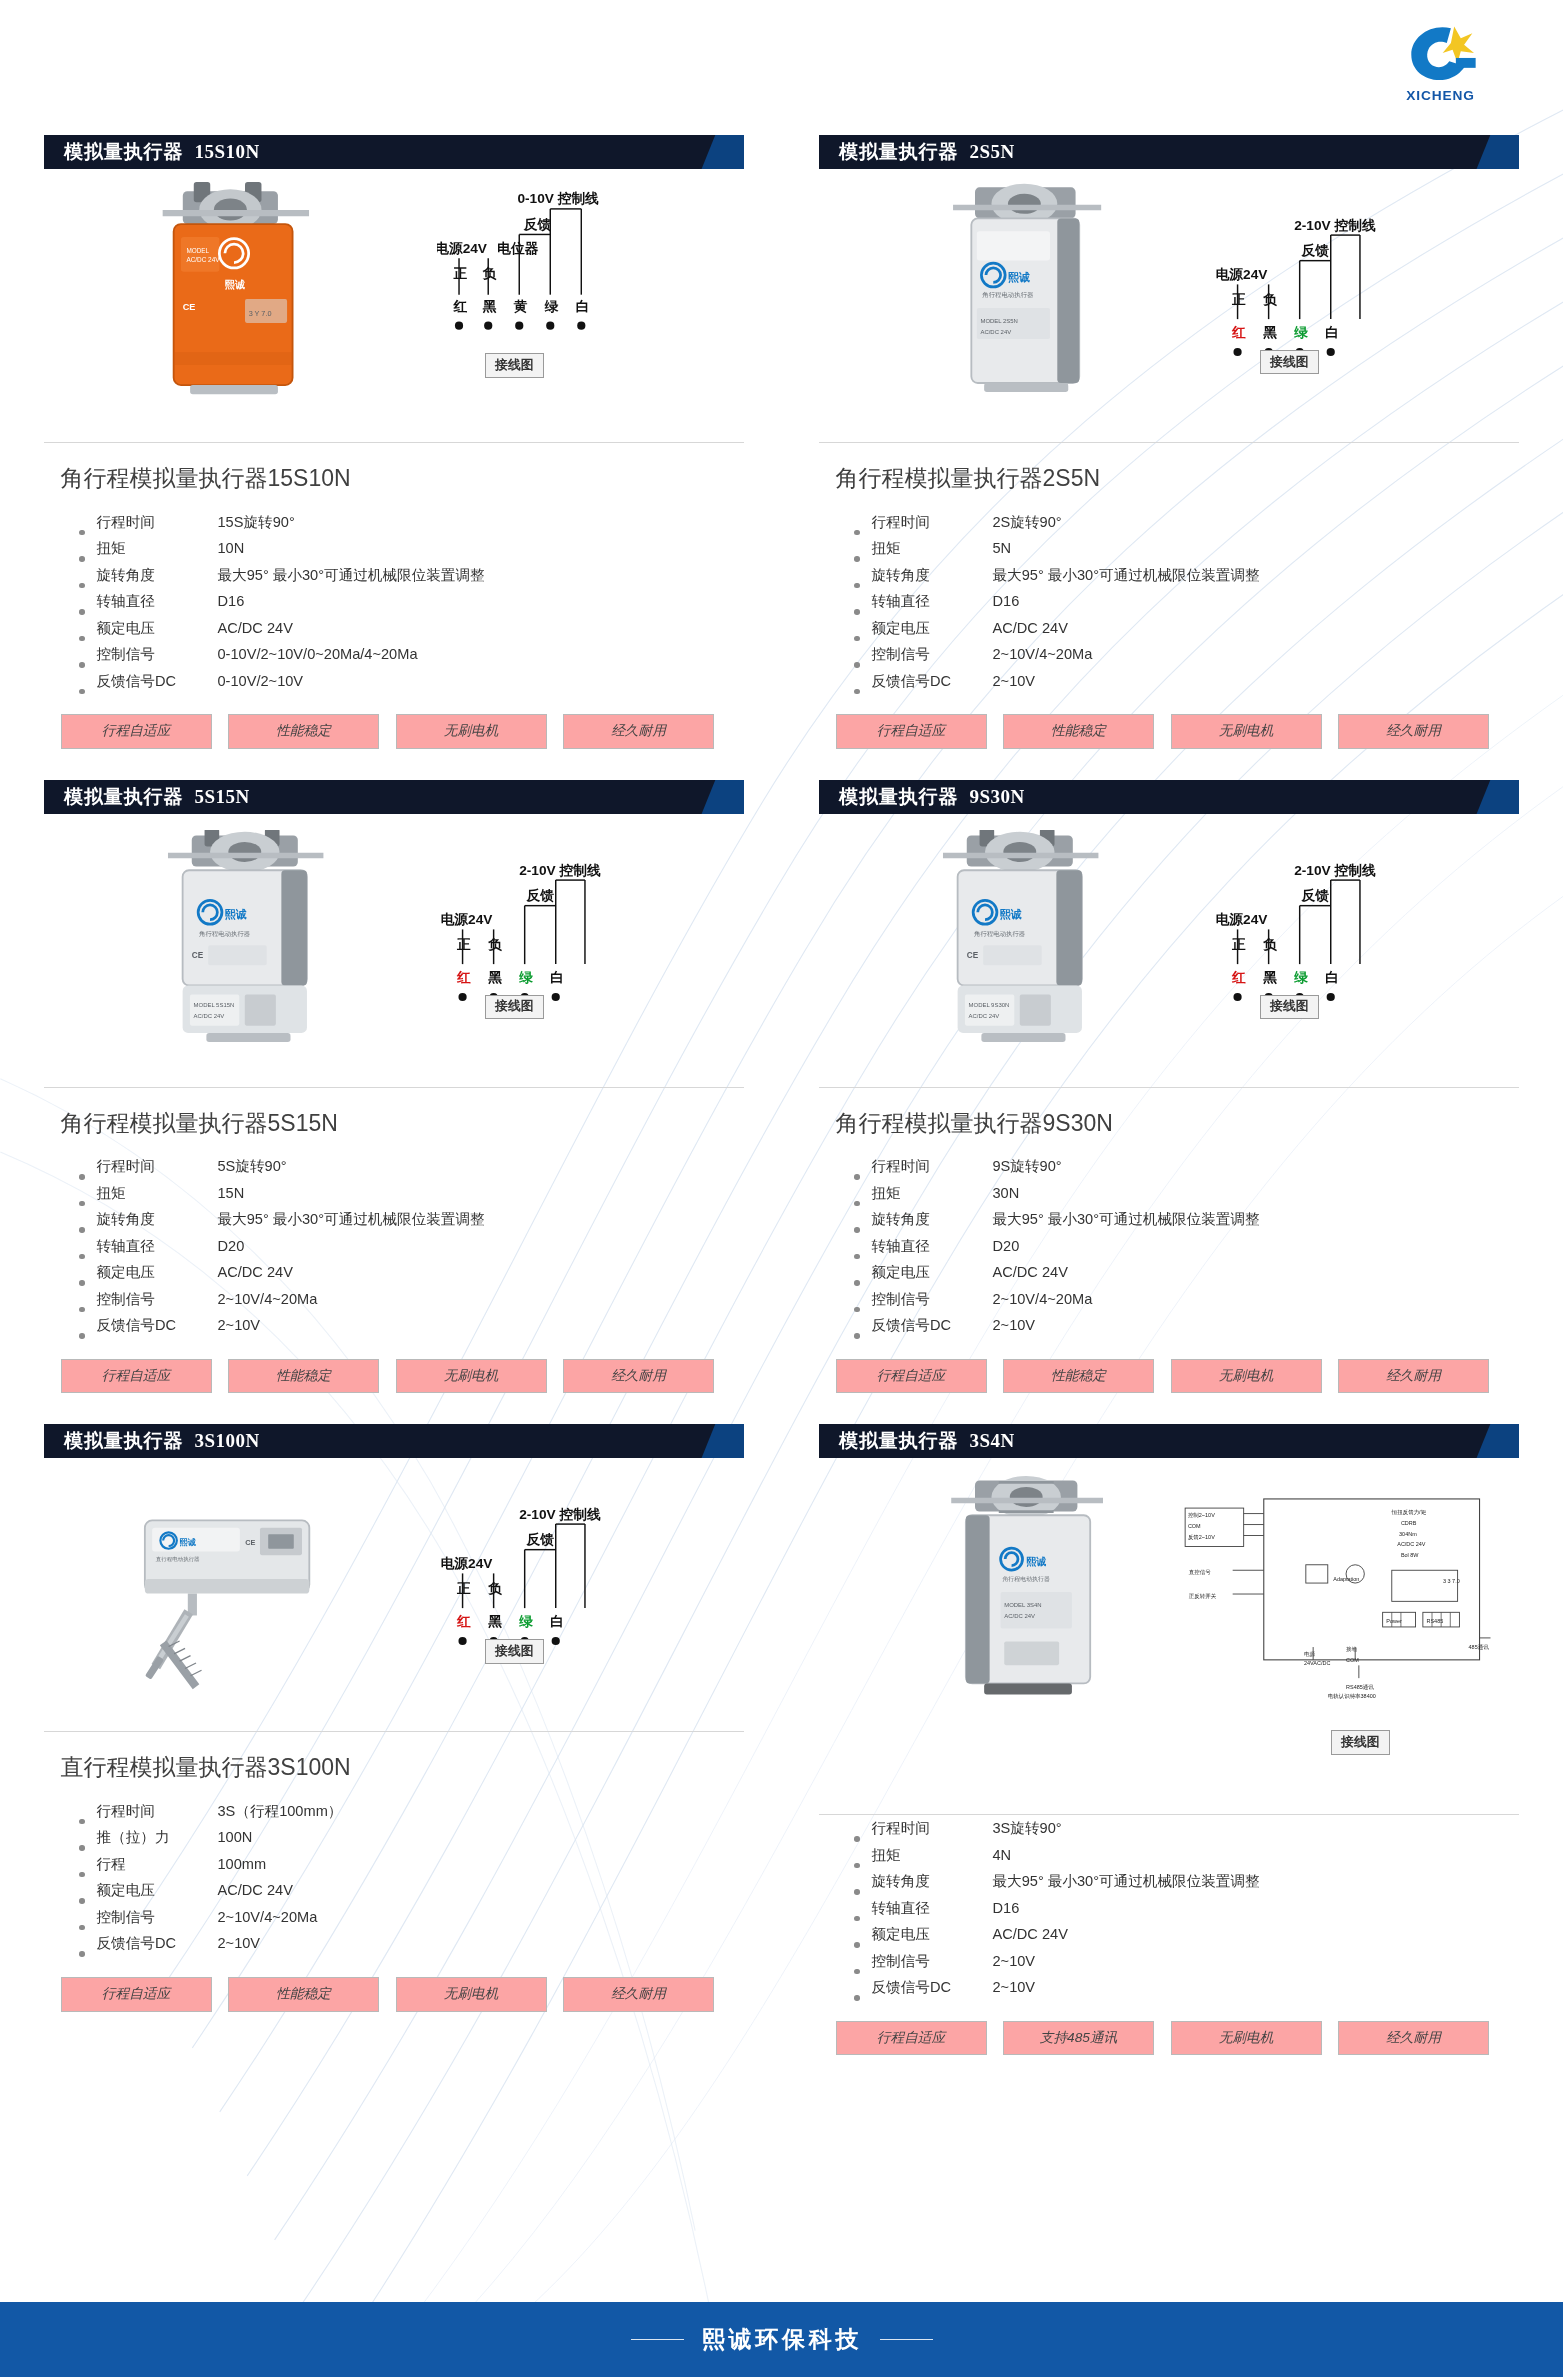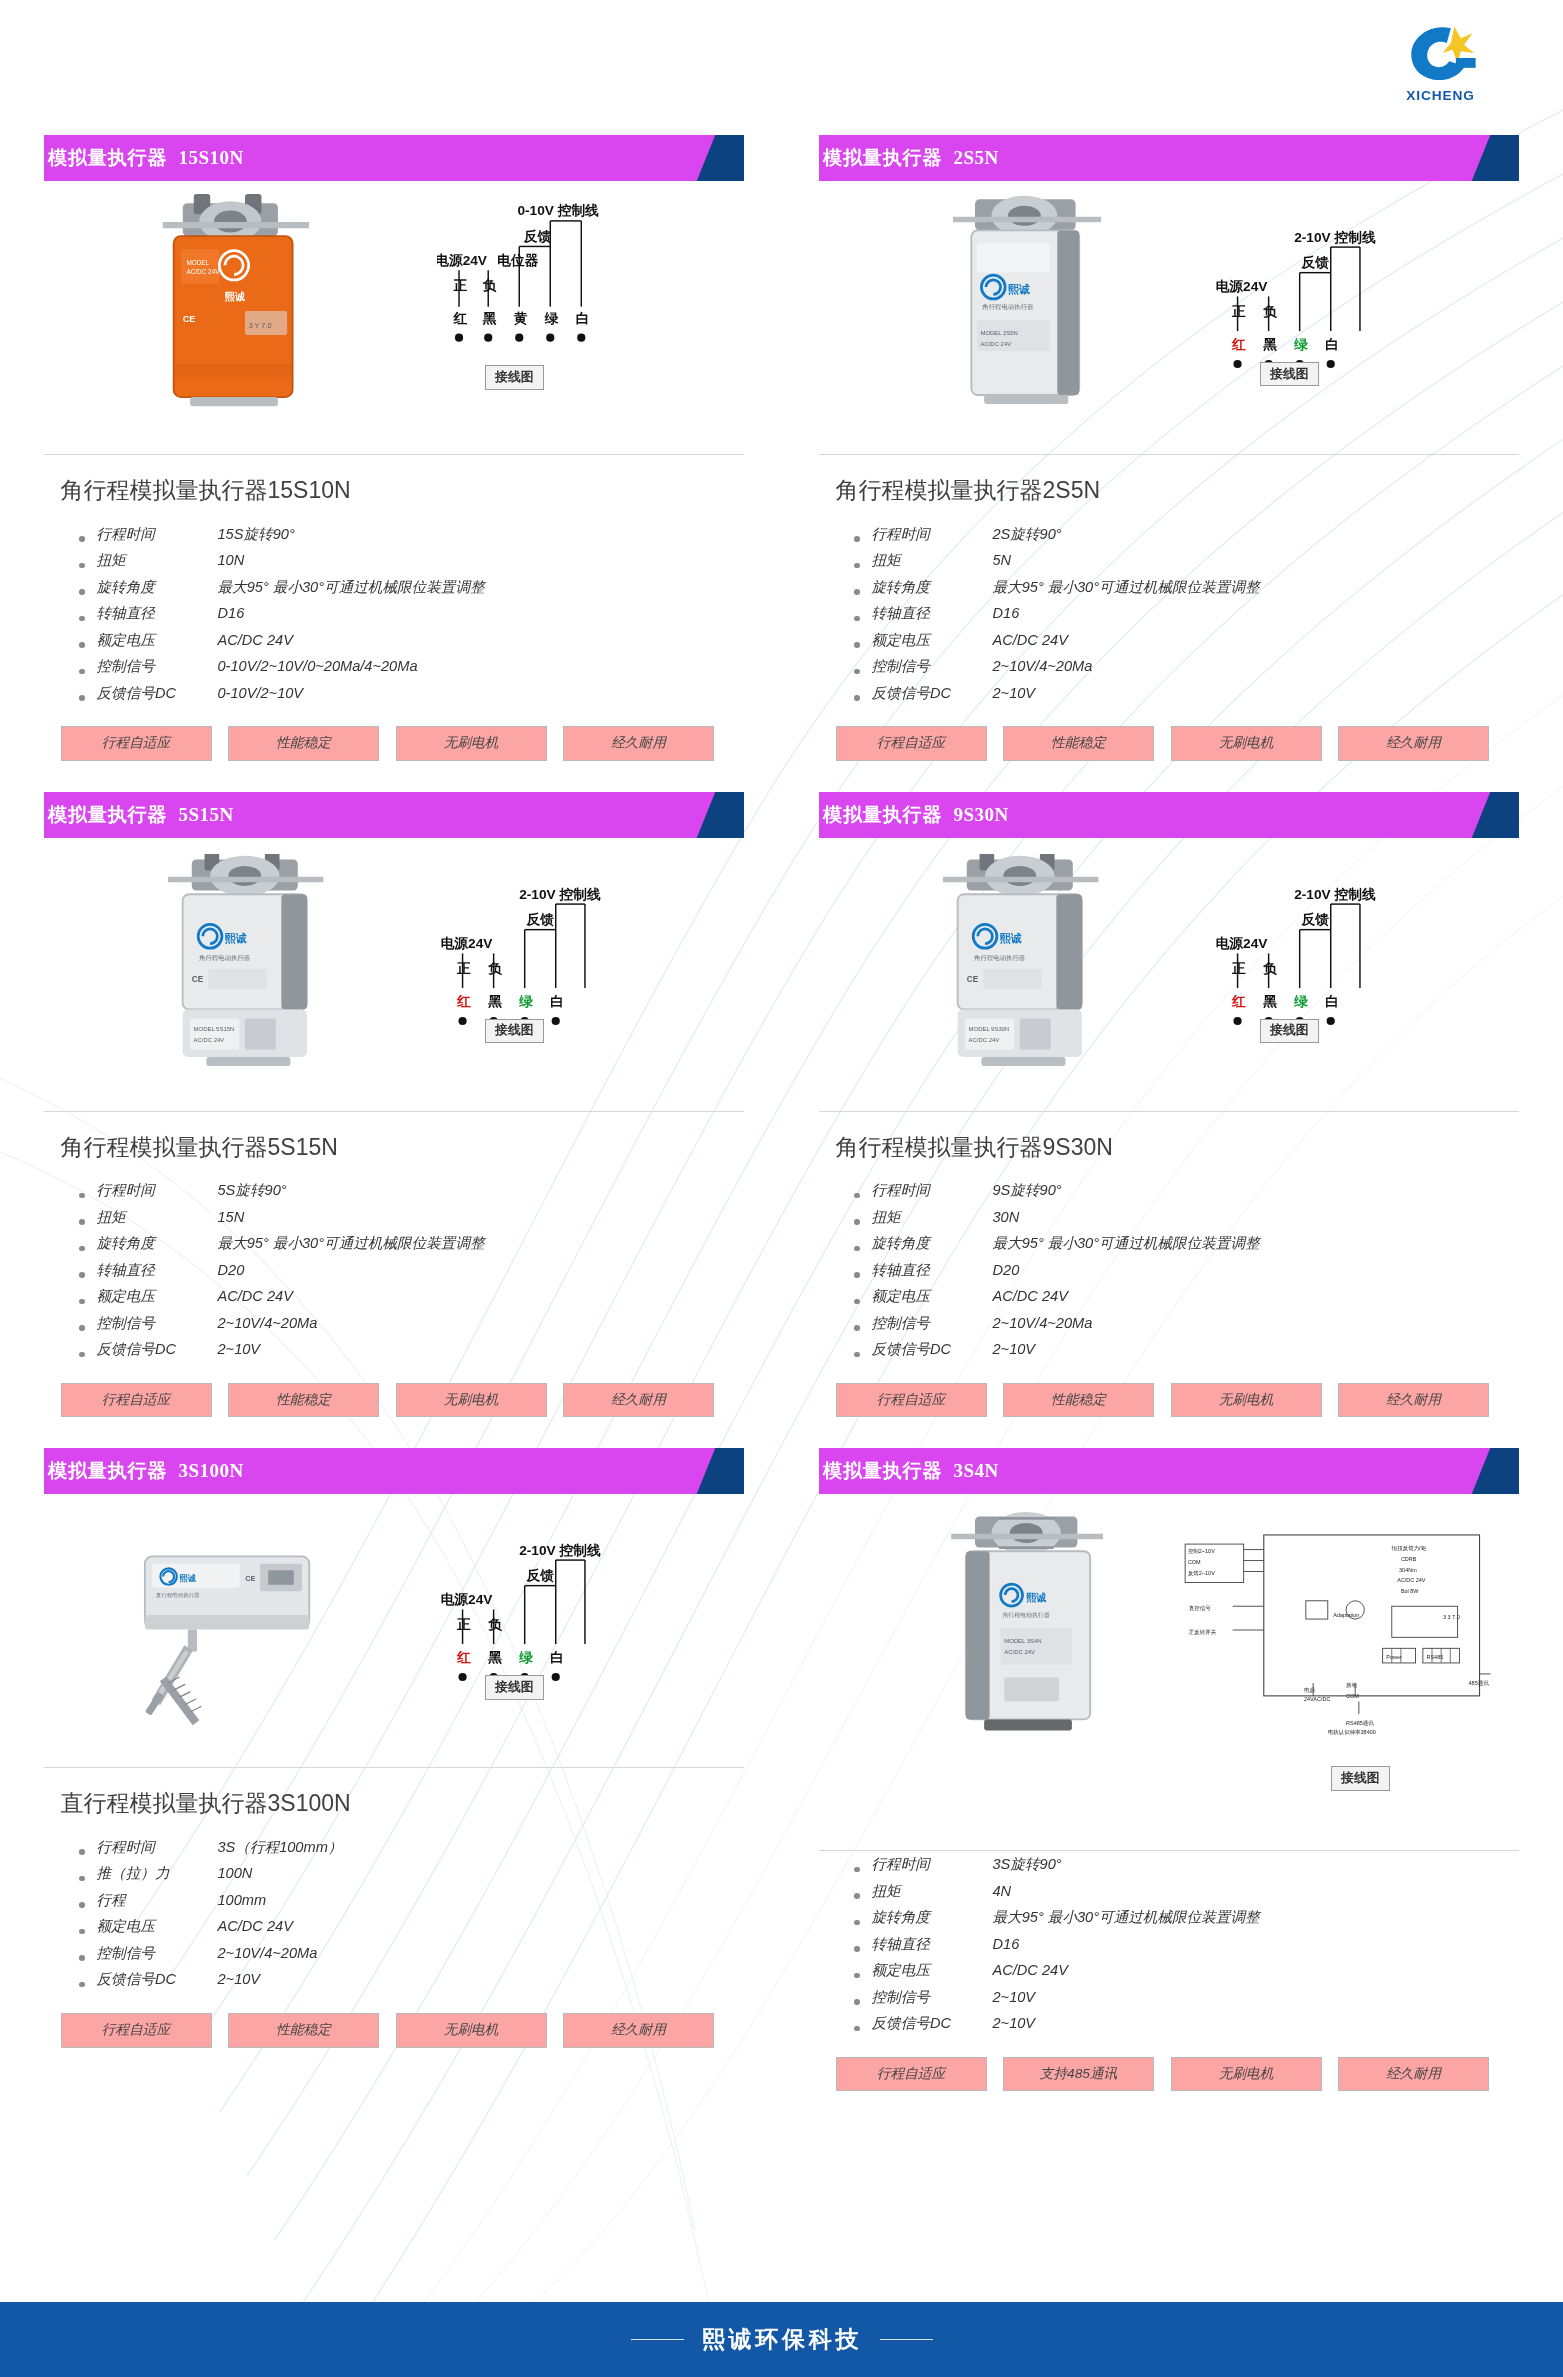--- a/index.html
+++ b/index.html
@@ -45,24 +45,24 @@
     left:44px; top:135px;
     width:1476px;
     display:grid;
     grid-template-columns:700px 700px;
     column-gap:75px;
     row-gap:31px;
   }
   .card { position:relative; }
   
   .card-header {
-    height:46px;
-    background:#d946ef;
+    height:34px;
+    background:#0f172a;
     display:flex; align-items:center;
-    padding-left:4px;
+    padding-left:20px;
     color:#fff;
     position:relative;
     overflow:hidden;
   }
   .card-header::after{
     content:"";
     position:absolute; right:-25.6px; top:0;
     width:64px; height:46px;
     background:#0c4280;
     transform:skewX(-22deg);
@@ -99,22 +99,21 @@
     font-size:23px;
     margin:20px 0 14.6px 16.5px;
     color:#404040;
   }
   .spec-list { margin:0 0 0 35px; padding:0; list-style:none; }
   .spec-row {
     display:flex;
     font-size:14.6px;
     line-height:26.5px;
     color:#333;
-    align-items:center;
-    font-style:italic;
+    align-items:flex-end;
   }
   .spec-row::before{
     content:"";
     width:5.5px; height:5.5px; border-radius:50%;
     background:#8a8a8a;
     margin-top:10px; margin-right:12px;
     flex:none;
   }
   .spec-k { width:121px; flex:none; }
   .spec-v { flex:1; }

